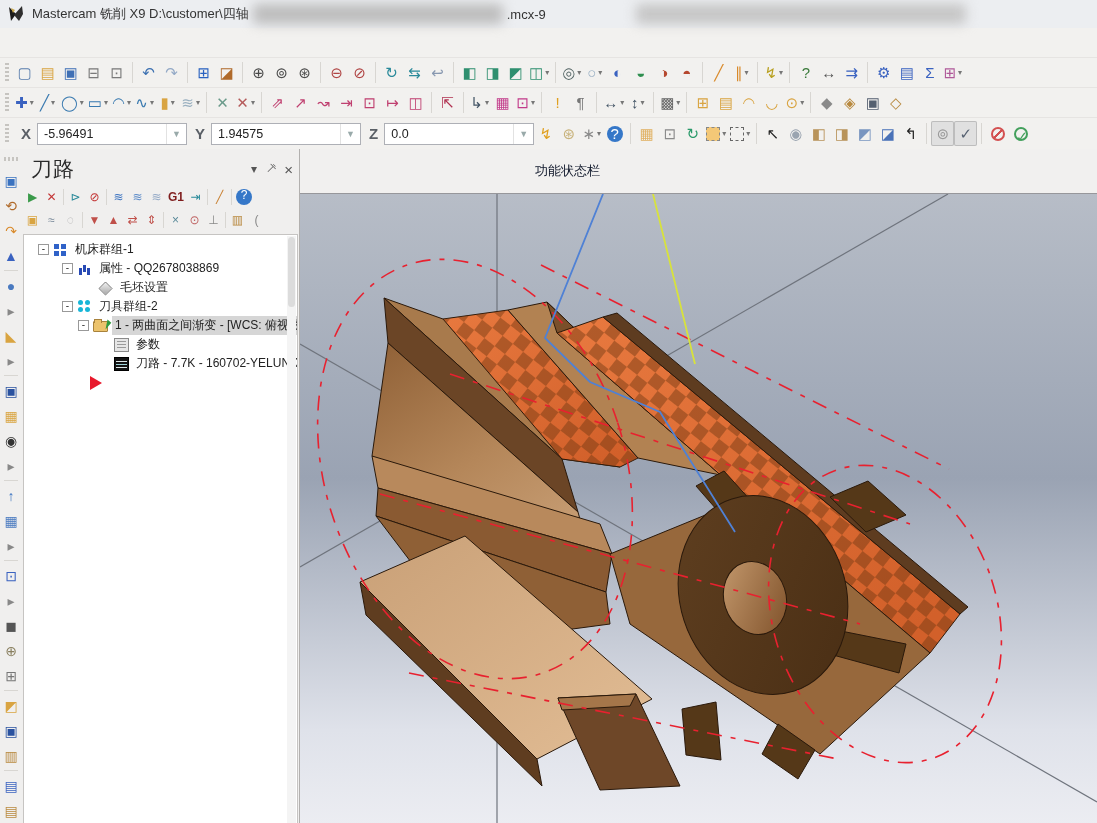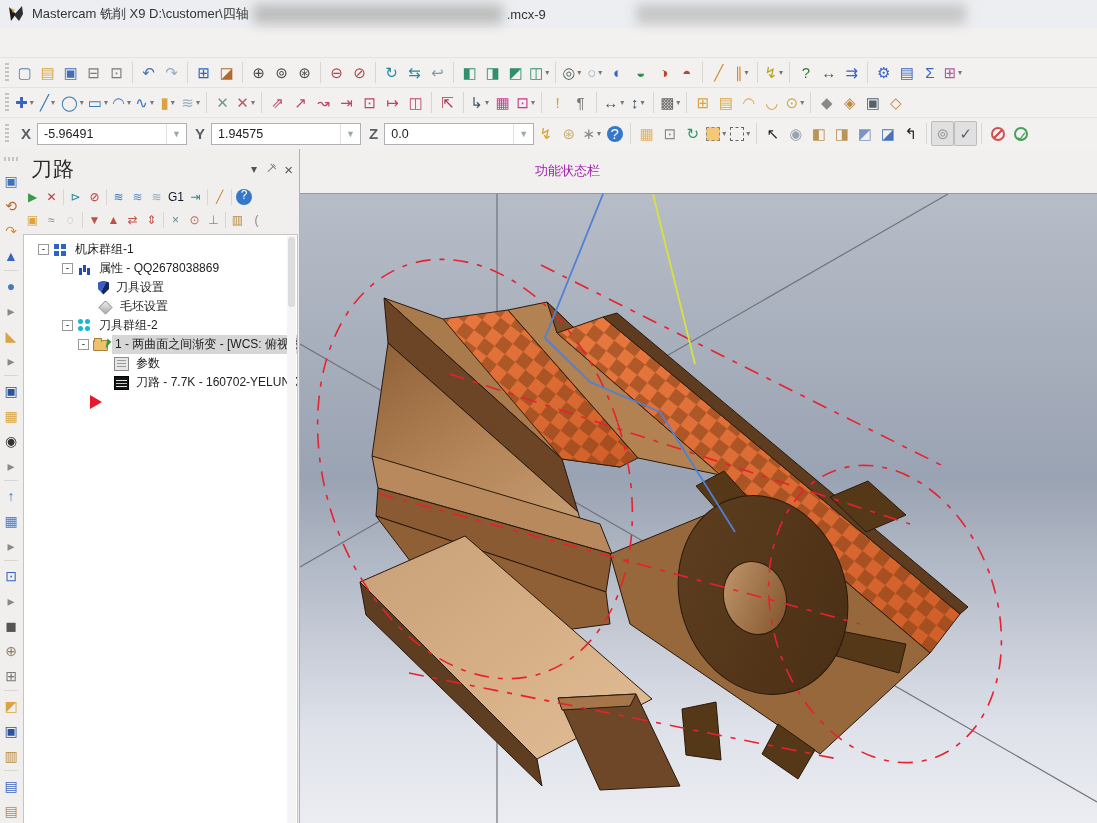--- a/index.html
+++ b/index.html
@@ -87,21 +87,21 @@
   .ti-doc { background:#e6e6e6; border:1px solid #8a8a8a; margin-top:1px; }
   .ti-doc::before { content:""; position:absolute; left:2px; top:2px; right:2px; height:1px; background:#9a9a9a; box-shadow:0 3px 0 #9a9a9a, 0 6px 0 #9a9a9a; }
   .ti-geom { background:#0f2030; border:1px solid #000; }
   .ti-geom::before { content:""; position:absolute; left:2px; top:3px; width:9px; height:6px; border:2px solid #35c048; border-radius:50%; border-right-color:transparent; }
   .ti-tp { background:#141414; border:1px solid #000; }
   .ti-tp::before { content:""; position:absolute; left:1px; right:1px; top:3px; height:1px; background:#dfe8ea; box-shadow:0 3px 0 #9fd4da, 0 6px 0 #dfe8ea; }
 
   
   .viewport { flex:1; display:flex; flex-direction:column; min-width:0; }
   .vp-strip { height:45px; background:#f1f0ef; position:relative; border-bottom:1px solid #97979b; flex:none; }
-  .vp-strip .lbl { position:absolute; left:235px; top:13px; font-size:13px; color:#a21caf; }
+  .vp-strip .lbl { position:absolute; left:235px; top:13px; font-size:13px; color:#0f172a; }
   .vp-canvas { flex:1; }
   svg { display:block; }
 </style>
 </head>
 <body>
 
 <div class="titlebar">
   <svg class="app-icon" viewBox="0 0 18 18">
     <path d="M2 2 L9 9 L4 16 Z" fill="#1a1a1a"></path>
     <path d="M15 1 L7 10 L12 16 L16 9 Z" fill="#2e2e2e"></path>
@@ -697,21 +697,21 @@
   </span>
         <span class="tbtn">
     <span class="g" style="color: rgb(90, 138, 200);">≋</span>
 
   </span>
         <span class="tbtn">
     <span class="g" style="color: rgb(147, 169, 198);">≋</span>
 
   </span>
         <span class="tbtn">
-    <span class="g" style="color: #0f172a;">G1</span>
+    <span class="g" style="color: #7f1d1d; font-weight: bold;">G1</span>
 
   </span>
         <span class="tbtn">
     <span class="g" style="color: rgb(42, 138, 154);">⇥</span>
 
   </span>
         <span class="tsep"></span>
         <span class="tbtn">
     <span class="g" style="color: rgb(200, 127, 47);">╱</span>
 
@@ -781,24 +781,20 @@
       </div>
     <div class="trow" style="padding-left: 14px;">
           <span class="expand">-</span>
           <span class="ticon ti-grid"></span>
           <span class="tlabel">机床群组-1</span>
         </div>
         <div class="trow" style="padding-left: 38px;">
           <span class="expand">-</span>
           <span class="ticon ti-prop"></span>
           <span class="tlabel">属性 - QQ2678038869</span>
-        </div>
-        <div class="trow" style="padding-left: 74px;">
-          <span class="ticon ti-shield"></span>
-          <span class="tlabel">刀具设置</span>
         </div>
         <div class="trow" style="padding-left: 74px;">
           <span class="ticon ti-diamond"></span>
           <span class="tlabel">毛坯设置</span>
         </div>
         <div class="trow" style="padding-left: 38px;">
           <span class="expand">-</span>
           <span class="ticon ti-dots"></span>
           <span class="tlabel">刀具群组-2</span>
         </div>

